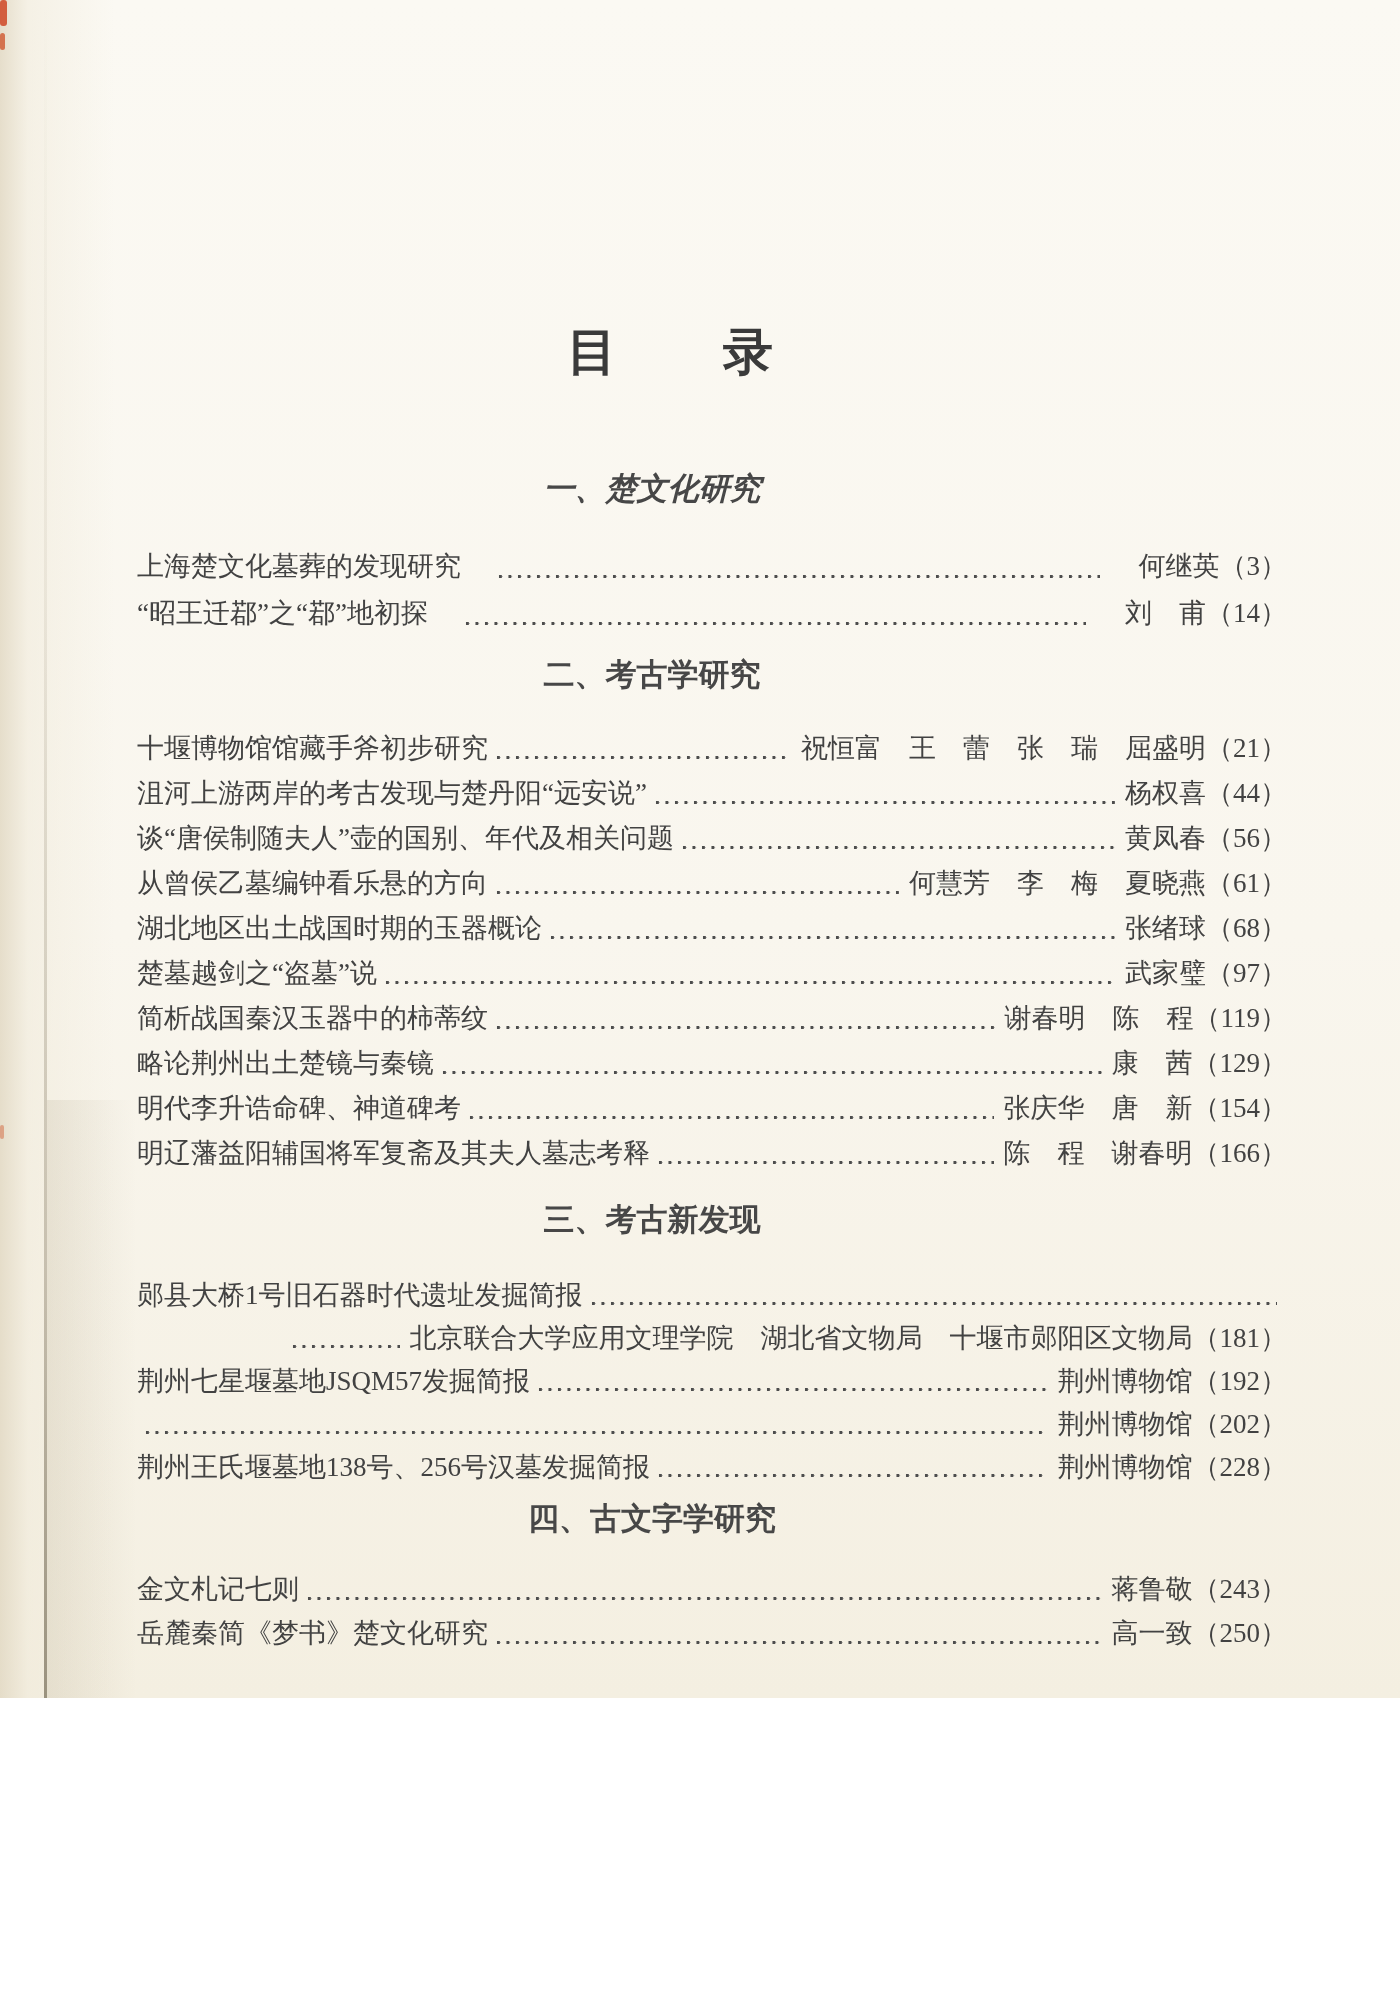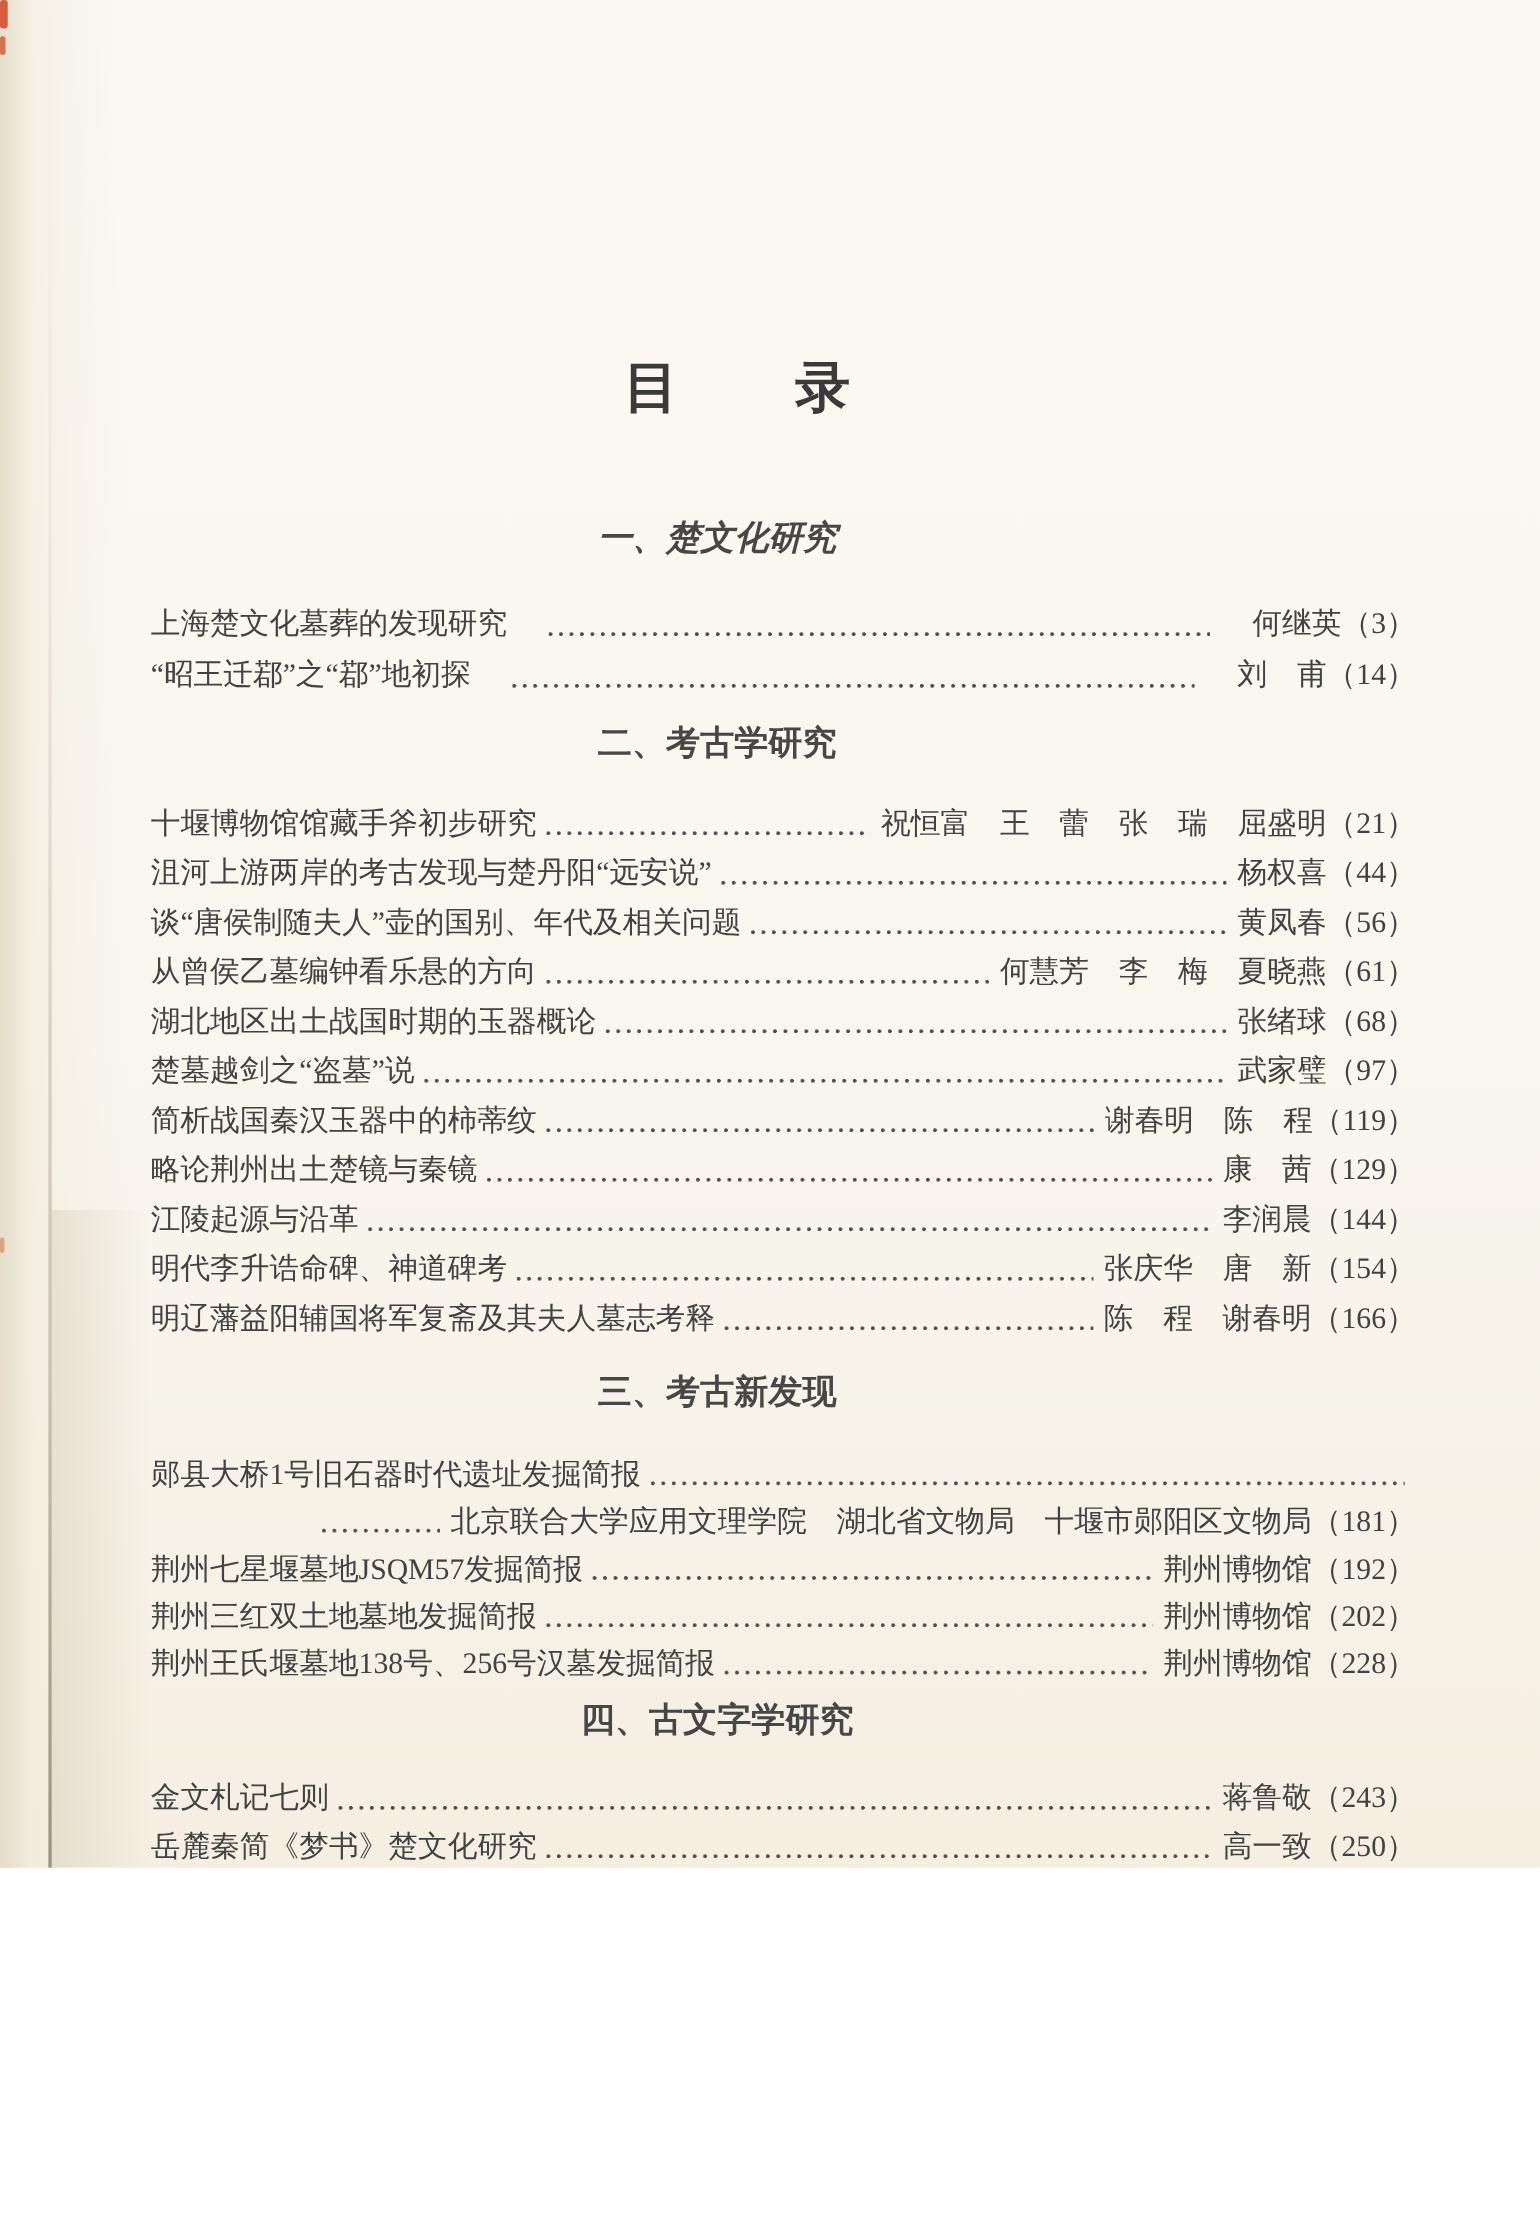--- a/index.html
+++ b/index.html
@@ -132,25 +132,20 @@
               <span class="t">简析战国秦汉玉器中的柿蒂纹</span>
               <span class="leader"></span>
               <span class="r">谢春明　陈　程（119）</span>
             </div>
             <div class="row">
               <span class="t">略论荆州出土楚镜与秦镜</span>
               <span class="leader"></span>
               <span class="r">康　茜（129）</span>
             </div>
             <div class="row">
-              <span class="t">江陵起源与沿革</span>
-              <span class="leader"></span>
-              <span class="r">李润晨（144）</span>
-            </div>
-            <div class="row">
               <span class="t">明代李升诰命碑、神道碑考</span>
               <span class="leader"></span>
               <span class="r">张庆华　唐　新（154）</span>
             </div>
             <div class="row">
               <span class="t">明辽藩益阳辅国将军复斋及其夫人墓志考释</span>
               <span class="leader"></span>
               <span class="r">陈　程　谢春明（166）</span>
             </div>
           </div>
@@ -165,21 +160,20 @@
             <div class="row cont">
               <span class="leader leader-fixed"></span>
               <span class="r">北京联合大学应用文理学院　湖北省文物局　十堰市郧阳区文物局（181）</span>
             </div>
             <div class="row">
               <span class="t">荆州七星堰墓地JSQM57发掘简报</span>
               <span class="leader"></span>
               <span class="r">荆州博物馆（192）</span>
             </div>
             <div class="row">
-              <span class="t">荆州三红双土地墓地发掘简报</span>
               <span class="leader"></span>
               <span class="r">荆州博物馆（202）</span>
             </div>
             <div class="row">
               <span class="t">荆州王氏堰墓地138号、256号汉墓发掘简报</span>
               <span class="leader"></span>
               <span class="r">荆州博物馆（228）</span>
             </div>
           </div>
         </section>

